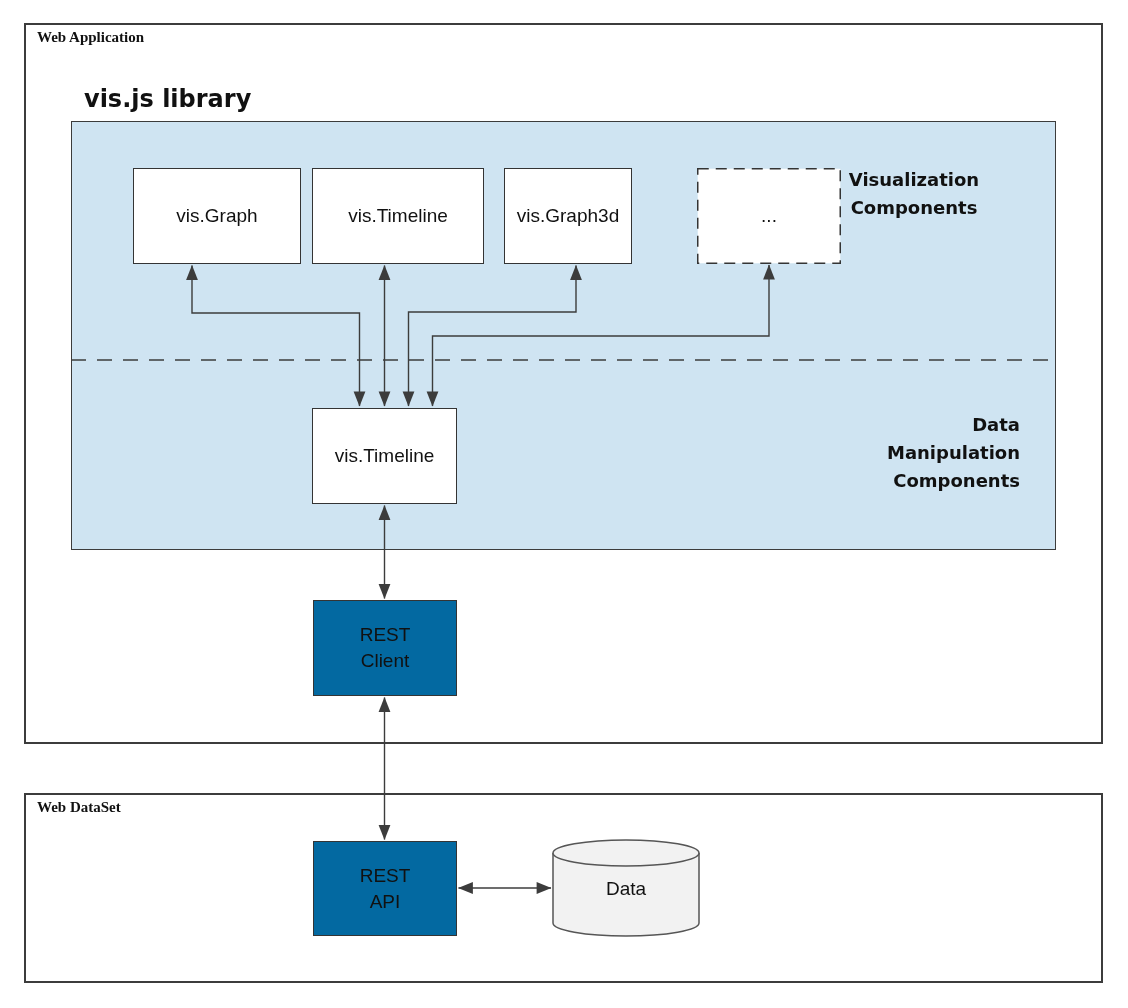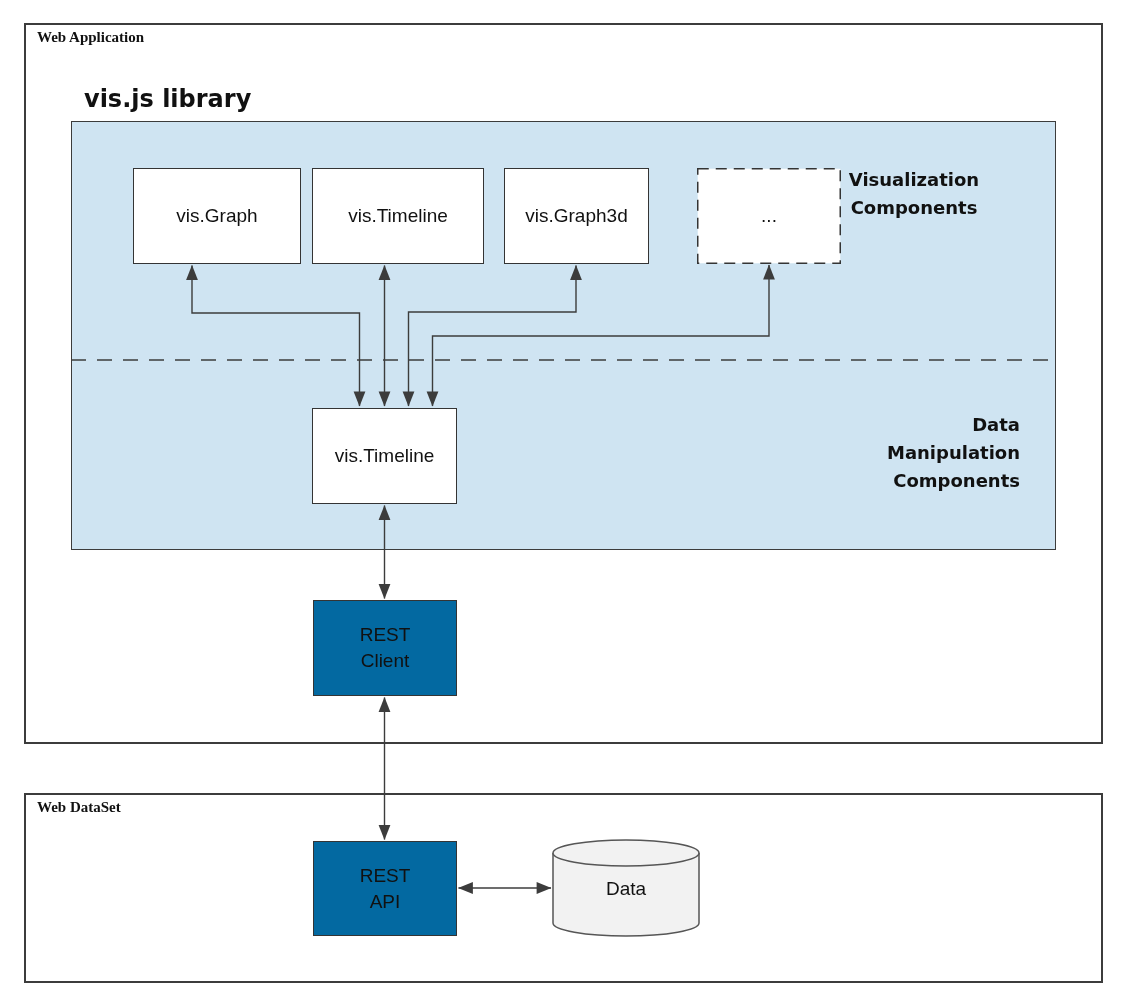--- a/index.html
+++ b/index.html
@@ -85,21 +85,21 @@
   <div class="abs section-box" style="left:24px; top:793px; width:1079px; height:190px;"></div>
 
   <div class="abs library-box" style="left:71px; top:121px; width:985px; height:429px;"></div>
 
   <div class="abs node white" style="left:120px; top:168px; width:168px; height:96px;margin-left:13px;">
     <span>vis.Graph</span>
   </div>
   <div class="abs node white" style="left:312px; top:168px; width:172px; height:96px;">
     <span>vis.Timeline</span>
   </div>
-  <div class="abs node white" style="left:504px; top:168px; width:145px; height:96px;justify-content:center;">
+  <div class="abs node white" style="left:504px; top:168px; width:128px; height:96px;justify-content:center;">
     <span>vis.Graph3d</span>
   </div>
 
   <div class="abs node white" style="left:312px; top:408px; width:145px; height:96px;">
     <span>vis.Timeline</span>
   </div>
 
   <div class="abs node gray" style="left:313px; top:600px; width:144px; height:96px;">
     <span>REST
 Client</span>

